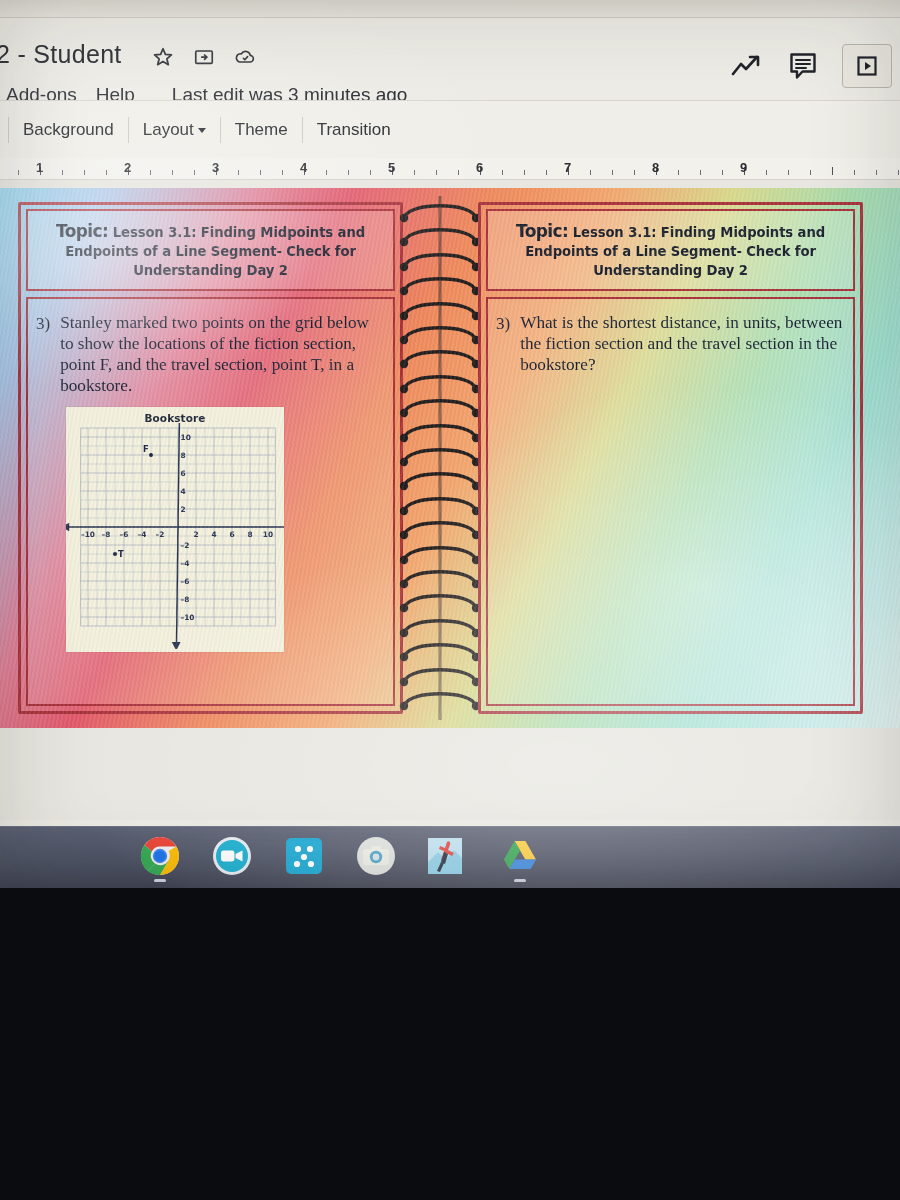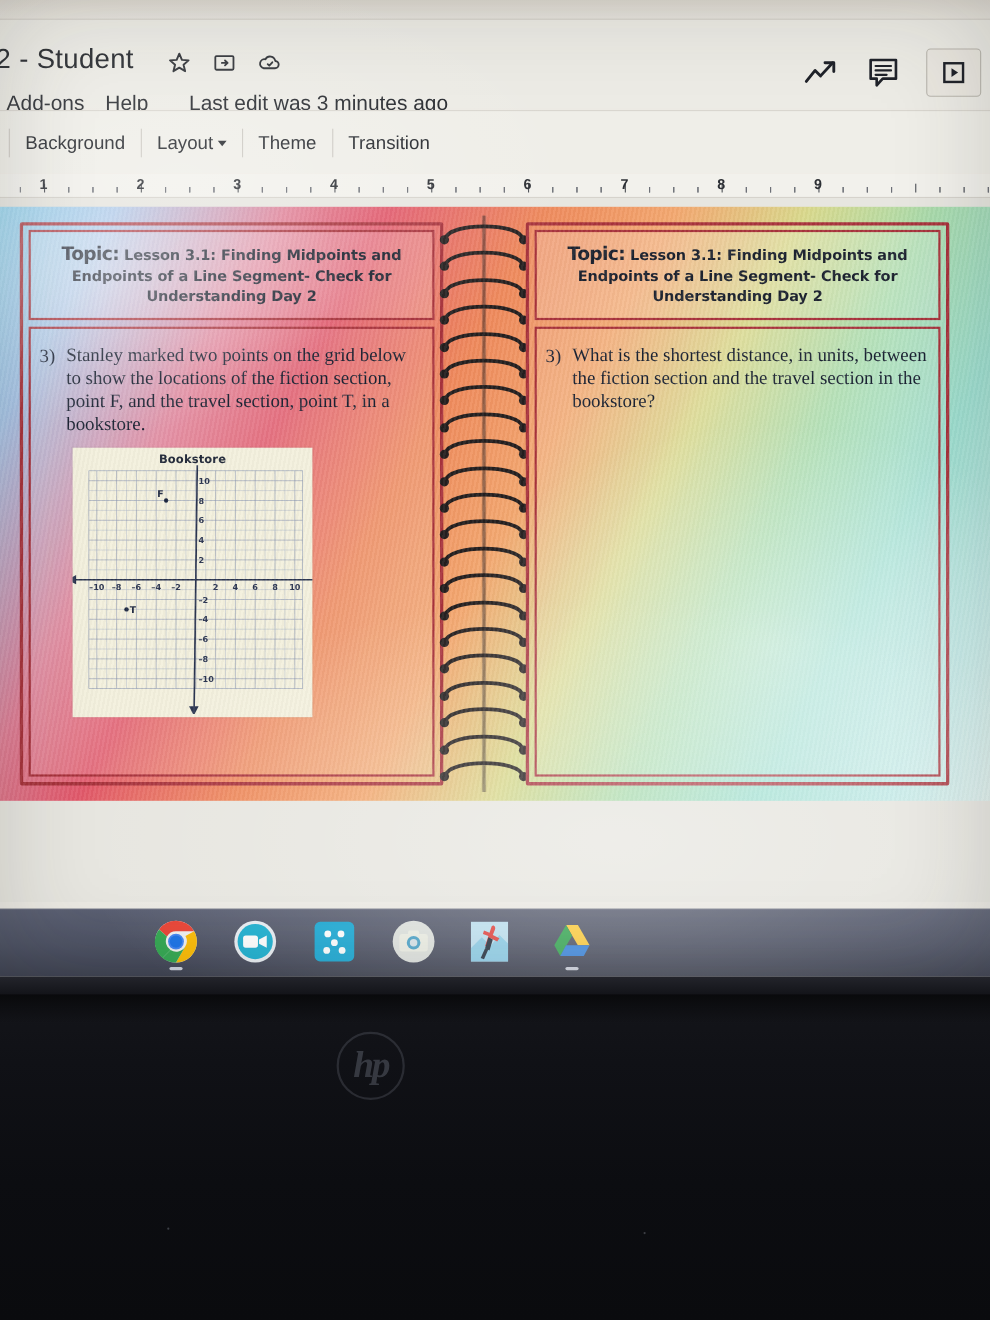--- a/index.html
+++ b/index.html
@@ -741,21 +741,14 @@
           <span class="dot"></span>
         </span>
 
       </div>
     </div>
 
     <div class="sheen"></div>
     <div class="vign"></div>
   </div>
 
-  <div id="body-lower">
-    <div class="bezel-strip"></div>
-    <div class="hinge-shadow"></div>
-    <div class="hp-logo">hp</div>
-    <div class="speck" style="left:152px; top:228px;"></div>
-    <div class="speck" style="left:585px; top:232px;"></div>
-  </div>
 
 </div>
 
 </body></html>

